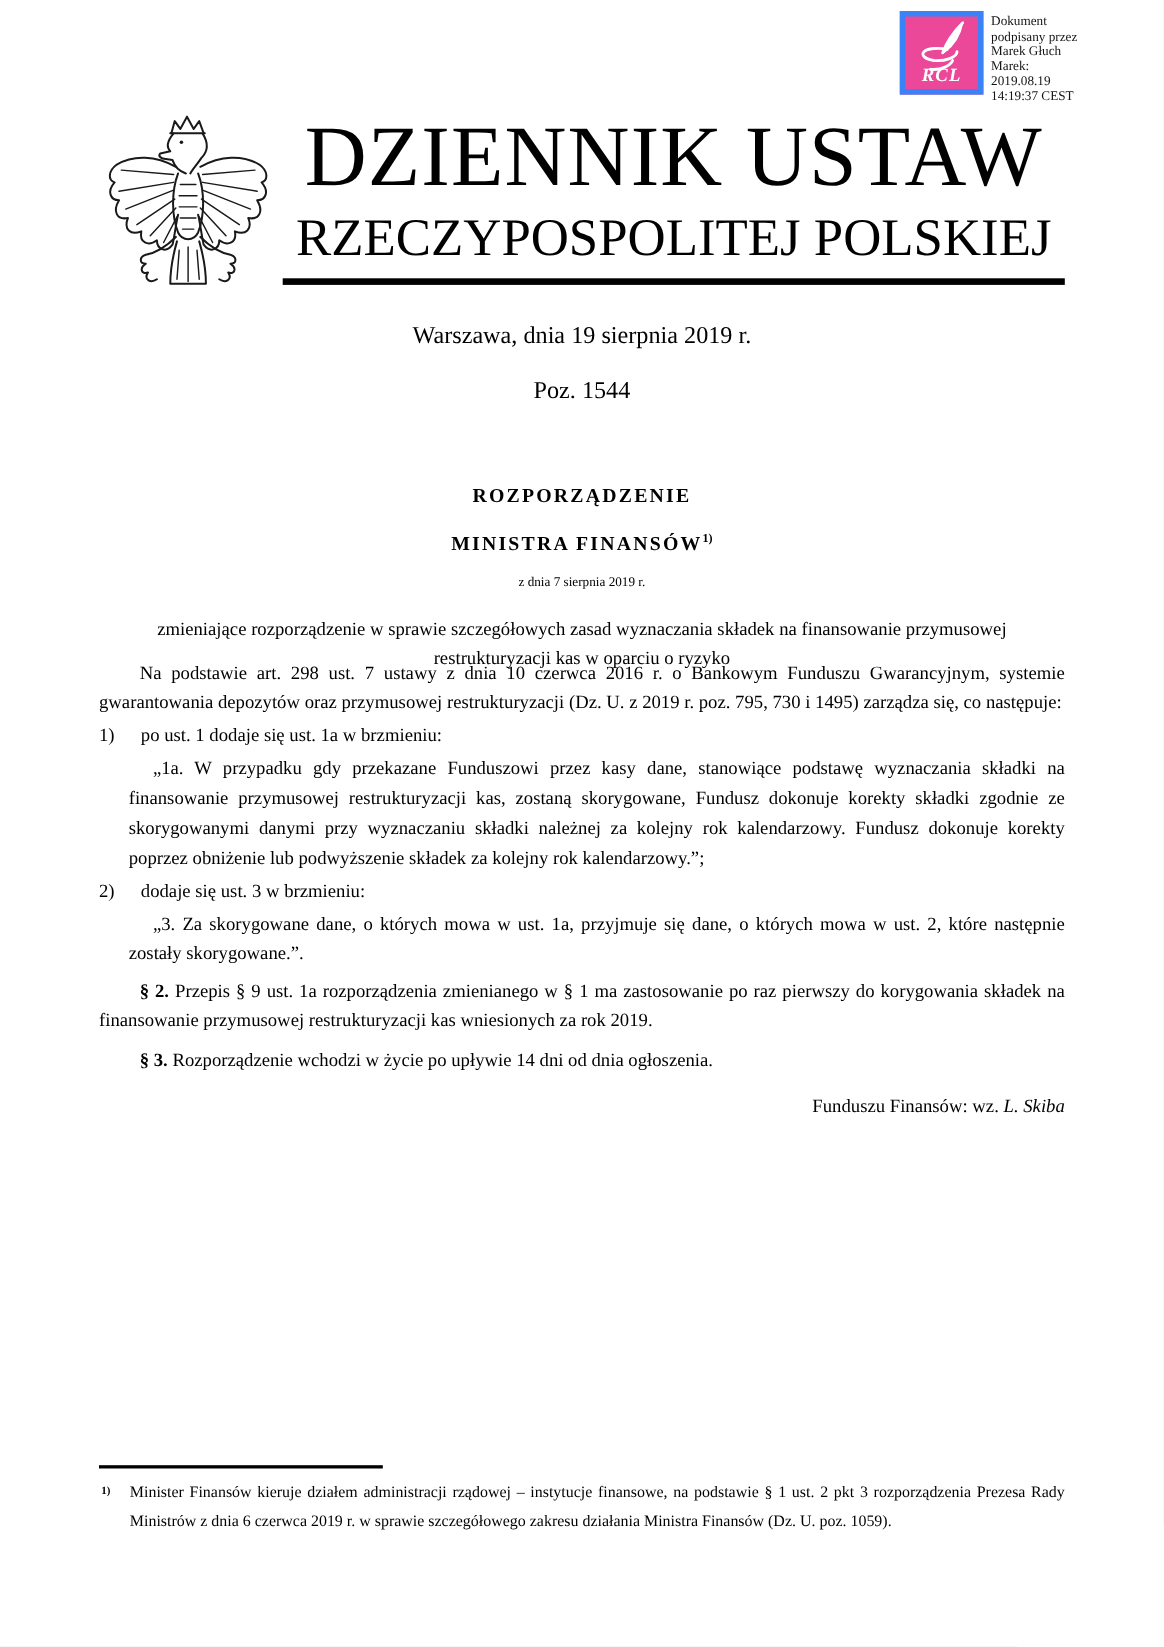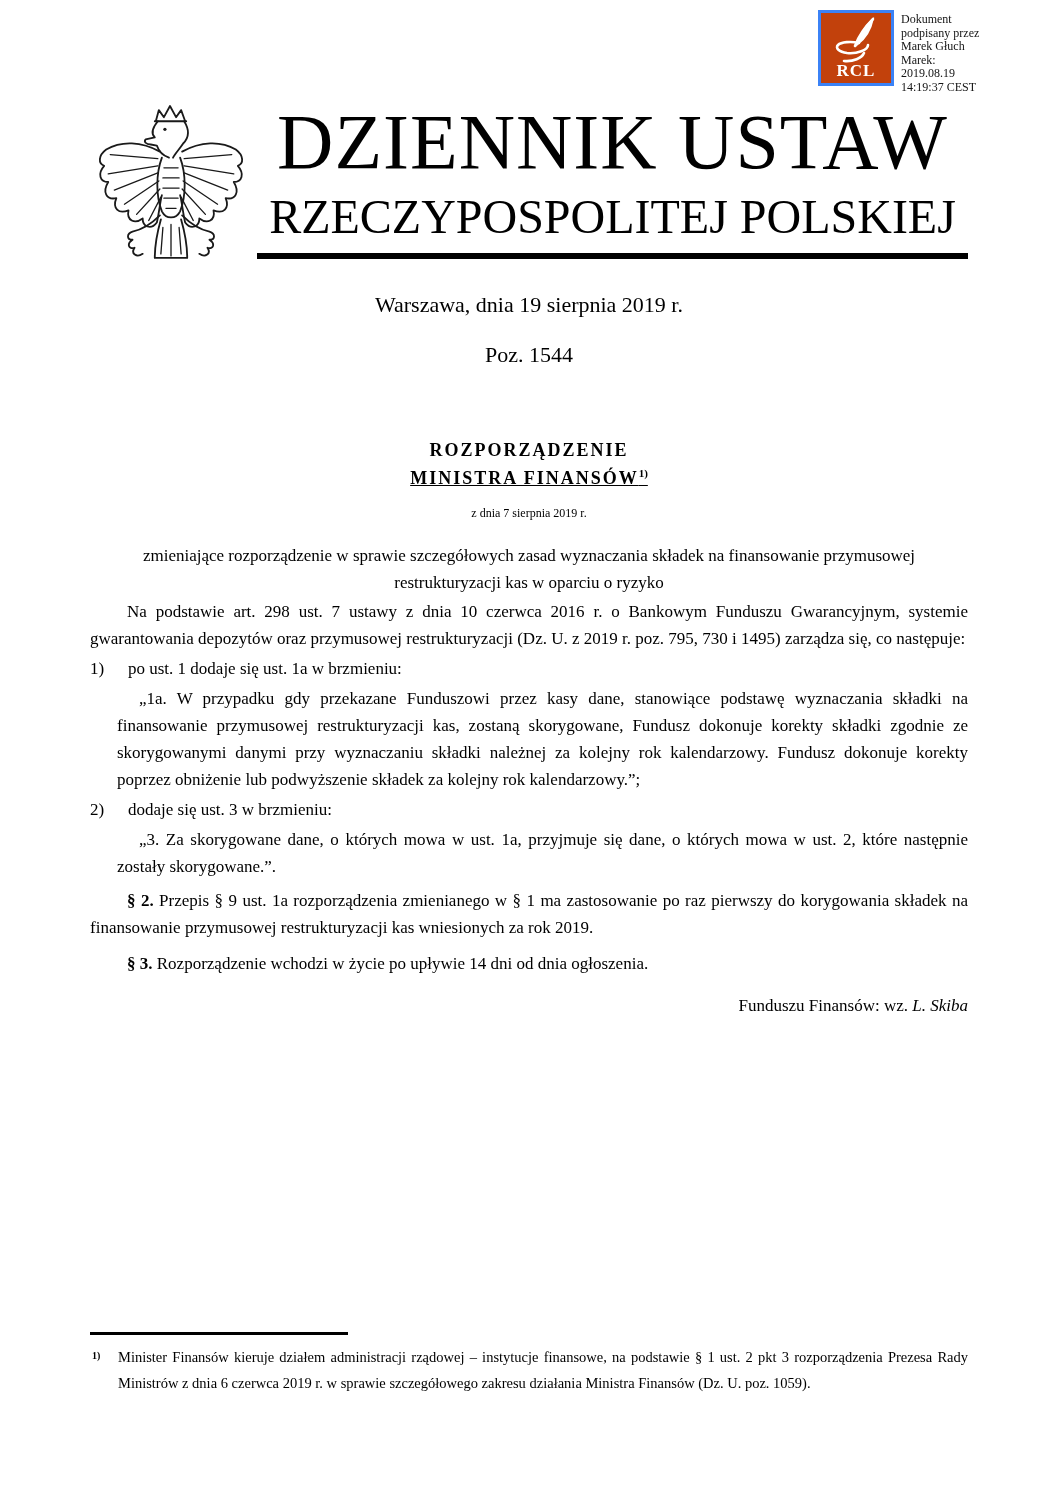--- a/index.html
+++ b/index.html
@@ -11,24 +11,25 @@
     background:#ffffff;
     font-family:"Liberation Serif","DejaVu Serif",serif;
     color:#000;
     overflow:hidden;
   }
 
   
   .stamp { position:absolute; top:10px; left:818px; display:flex; gap:7px; }
   .stamp-logo {
     width:76px; height:76px;
-    background:#c2410c;
-    border:3px solid #3b82f6;
+    background:#ec4899;
+    border:5px solid #3b82f6;
     position:relative;
     flex:0 0 auto;
+    font-style:italic;
   }
   .stamp-logo svg { position:absolute; top:2px; left:8px; }
   .stamp-logo-text {
     position:absolute; bottom:2px; width:100%;
     text-align:center; color:#fff; font-weight:bold;
     font-size:17px; letter-spacing:1px;
     font-family:"Liberation Serif",serif;
   }
   .stamp-text { font-size:12px; line-height:13.5px; color:#141414; padding-top:3px; }
 
@@ -40,21 +41,21 @@
   .title-sub  { font-size:48px; line-height:54px; margin-top:8px; white-space:nowrap; }
   .header-rule { height:6px; background:#000; margin-top:9px; }
 
   
   .place-date { position:absolute; top:292px; left:0; width:100%; text-align:center; font-size:22px; }
   .poz        { position:absolute; top:342px; left:0; width:100%; text-align:center; font-size:22px; }
 
   
   .act-head { position:absolute; top:440px; left:0; width:100%; text-align:center; }
   .act-type   { font-size:18px; font-weight:bold; letter-spacing:2px; }
-  .act-issuer { font-size:18px; font-weight:bold; letter-spacing:2px; margin-top:6px;text-decoration:underline; }
+  .act-issuer { font-size:18px; font-weight:bold; letter-spacing:2px; margin-top:23px; }
   .act-issuer sup { font-size:11px; letter-spacing:0; }
   .act-date   { font-size:12px; margin-top:17px; }
   .act-subject{ font-size:17px; font-weight:normal; line-height:27px; margin:21px auto 0; width:800px; }
 
   
   .body { position:absolute; top:598px; left:90px; width:878px; font-size:17px; line-height:27px; }
   .body p { text-align:justify; margin-bottom:3px; }
   .indent { text-indent:37px; }
   .list-item { position:relative; padding-left:38px; margin-bottom:3px; text-align:justify; }
   .list-marker { position:absolute; left:0; top:0; }

